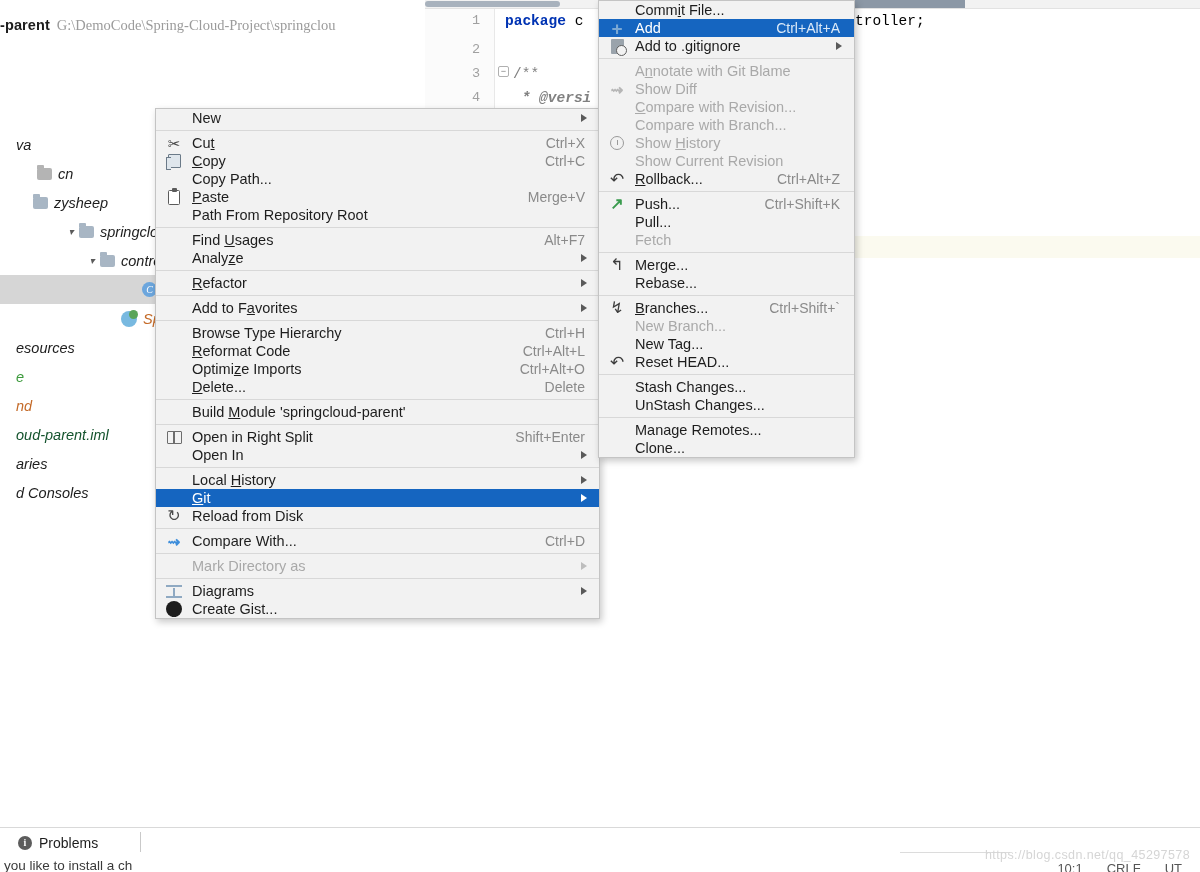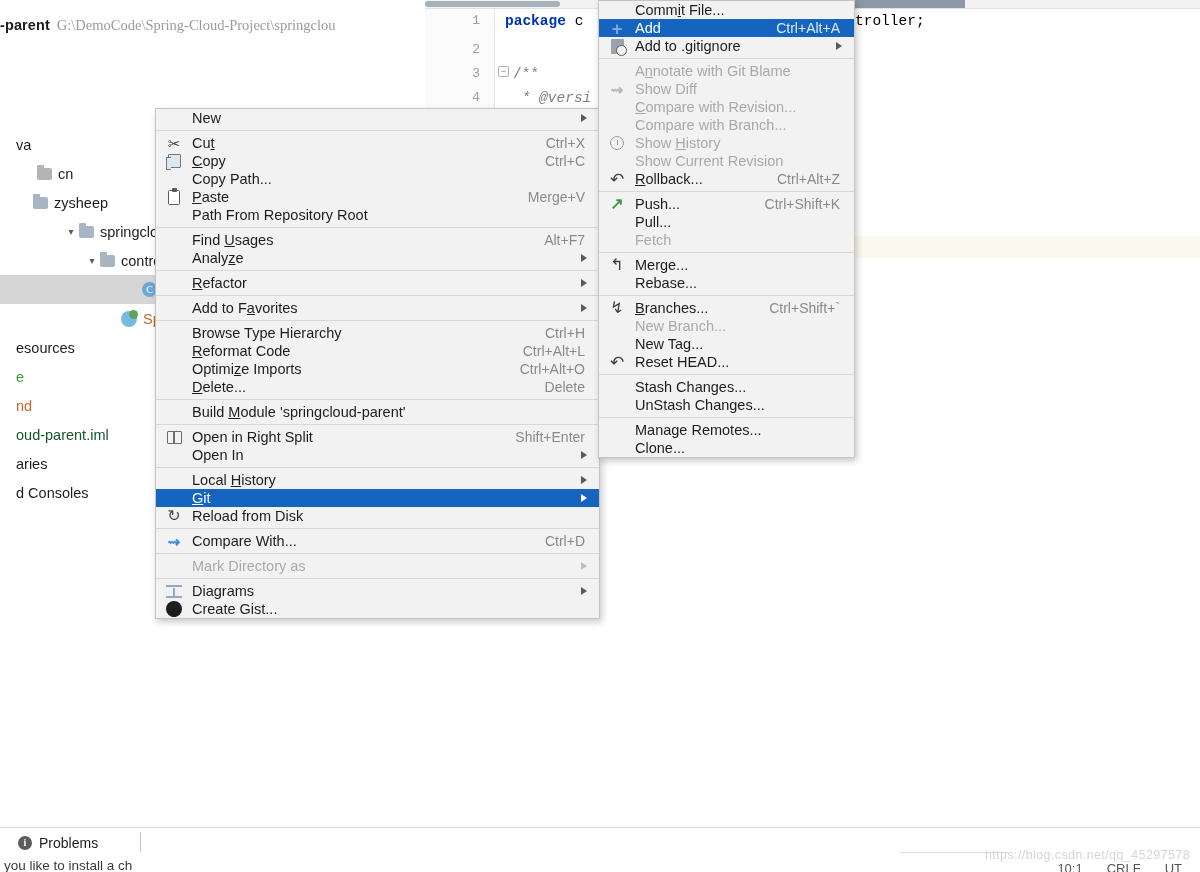--- a/index.html
+++ b/index.html
@@ -32,21 +32,21 @@
   .top-strip-thumb {
     position: absolute; left: 425px; top: 1px; width: 135px; height: 6px;
     background: #a8b2bd; border-radius: 3px;
   }
   .top-strip-seg {
     position: absolute; left: 840px; top: 0; width: 125px; height: 8px;
     background: #8c98a6;
   }
 
   
-  .tree { position: absolute; left: 0; top: 130px; width: 200px; font-size: 14.5px; color: #1d1d1d; }
+  .tree { position: absolute; left: 0; top: 130px; width: 200px; font-size: 14.5px; color: #1d1d1d; font-style: italic; }
   .tree-row {
     position: relative; height: 29px; display: flex; align-items: center;
     white-space: nowrap; padding-left: 0;
   }
   .tree-row.sel { background: #d6d6d6; }
   .tw { display: inline-block; width: 16px; text-align: center; color: #5a5a5a; font-size: 10px; }
   .folder-ico {
     display: inline-block; width: 15px; height: 12px; margin-right: 6px; position: relative;
     background: #a8b6c4; border-radius: 2px;
   }
@@ -80,21 +80,21 @@
   .lineno {
     position: absolute; width: 50px; text-align: right; color: #a0a0a0;
     font-family: "Liberation Mono", monospace; font-size: 13.5px;
   }
   .code {
     position: absolute; font-family: "Liberation Mono", monospace; font-size: 14.5px;
     white-space: pre;
   }
   .kw { color: #0033b3; font-weight: bold; }
   .cmt { color: #808080; }
-  .cmt-i { color: #808080; font-style: italic; }
+  .cmt-i { color: #808080; font-style: italic; font-weight: bold; }
   .fold {
     position: absolute; width: 11px; height: 11px; border: 1px solid #b0b0b0;
     border-radius: 2px; background: #fff; color: #777; font-size: 9px;
     line-height: 9px; text-align: center;
   }
   .hl-band {
     position: absolute; left: 855px; top: 236px; width: 345px; height: 22px;
     background: #fbfaef;
   }
 

